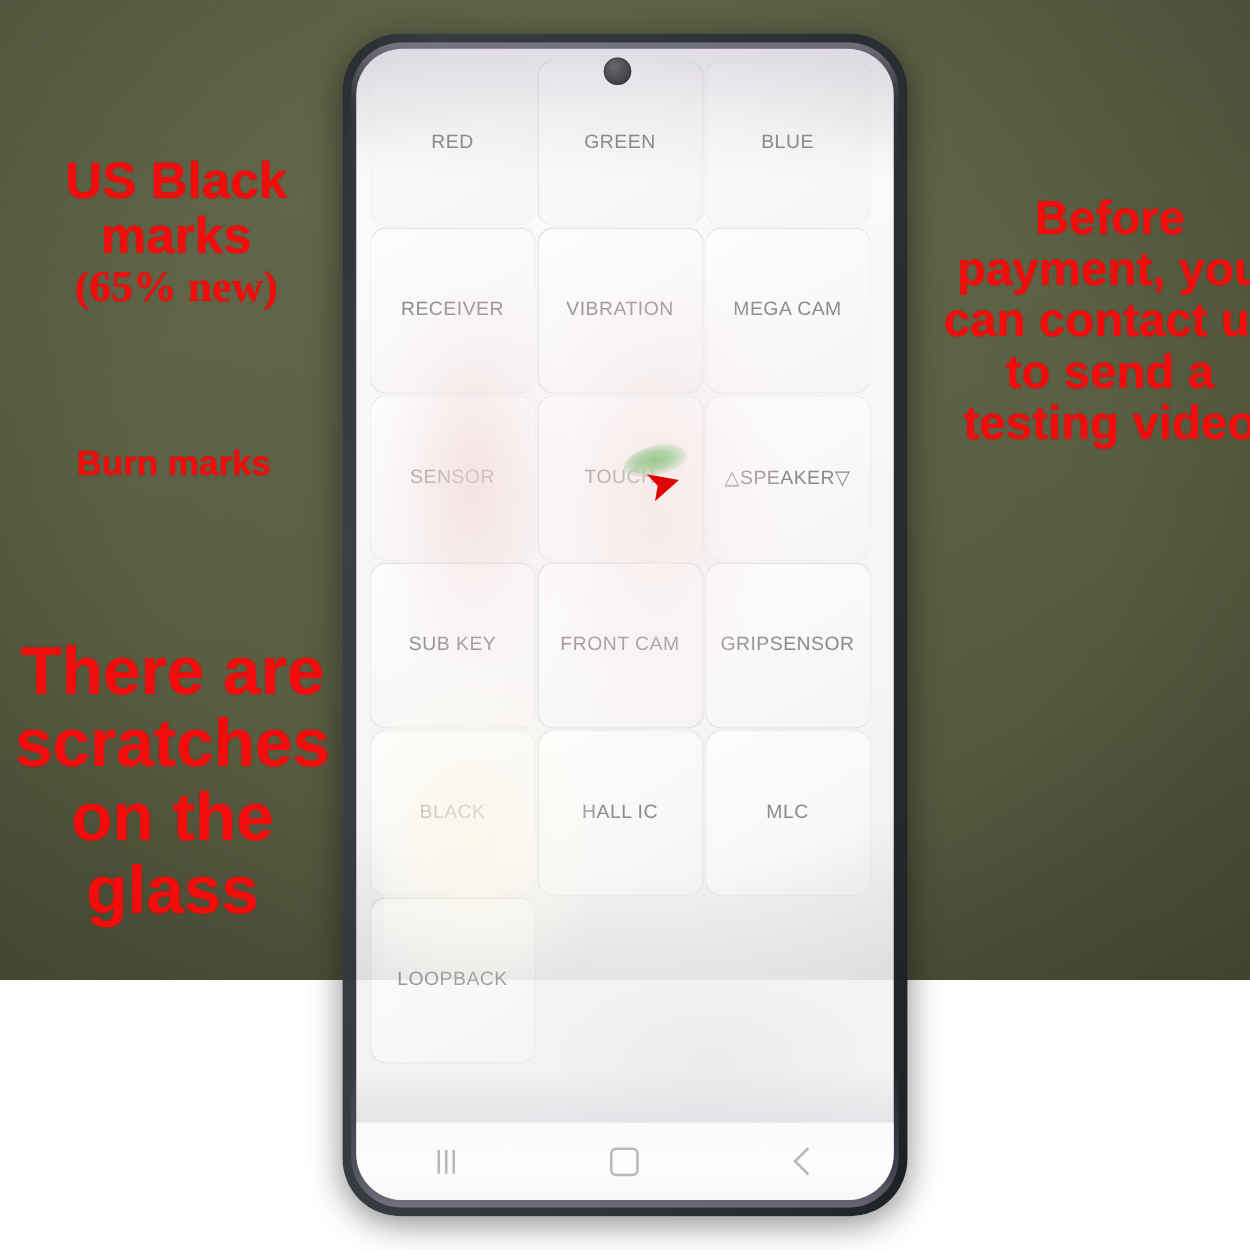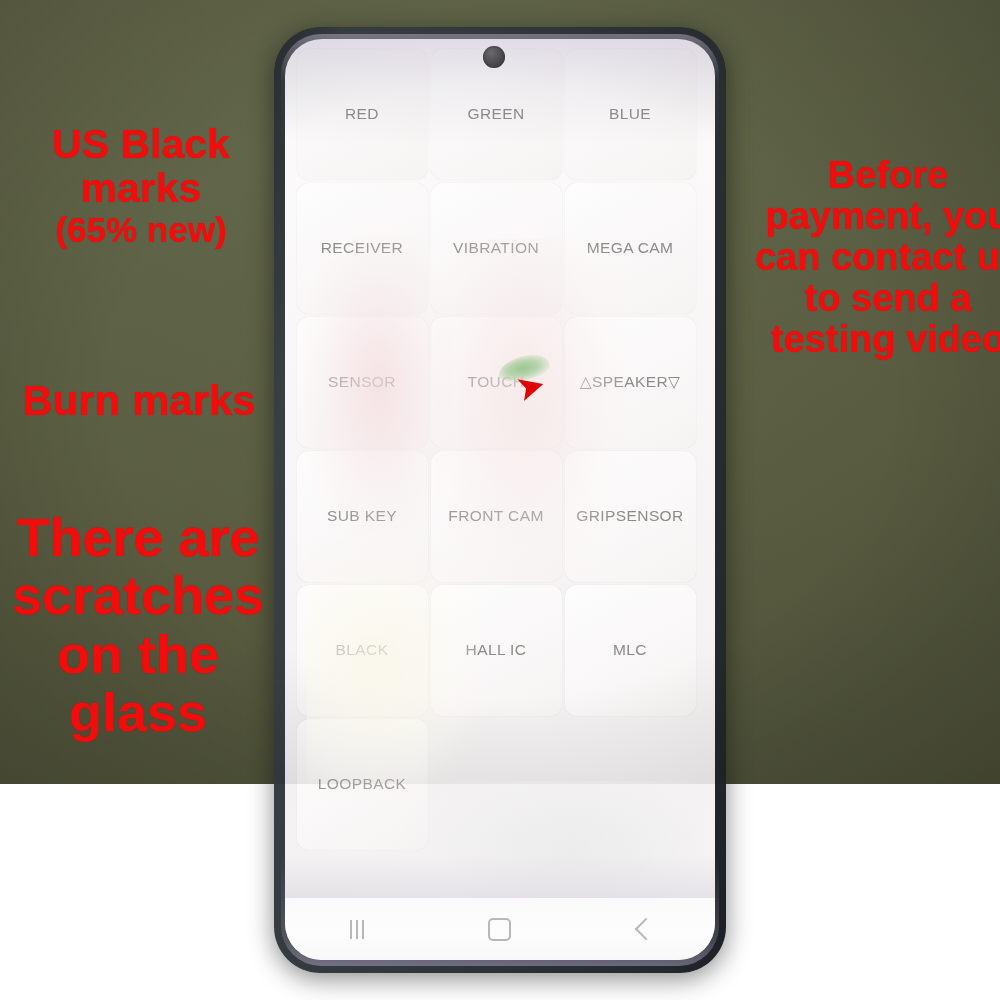--- a/index.html
+++ b/index.html
@@ -189,22 +189,22 @@
   .annotation {
     position: absolute;
     color: #f20c0c;
     font-weight: bold;
     text-align: center;
     line-height: 1.08;
     z-index: 10;
     text-shadow: 0 0 1px rgba(190,0,0,0.55);
   }
   #note-frame   { left: 6px;   top: 122px; width: 270px; font-size: 41px; }
-  #note-frame .sub { font-size: 35px; display: block; }
-  #note-burn    { left: 0px;   top: 378px; width: 278px; font-size: 42px; }
+  #note-frame .sub { font-size: 35px; display: block; font-family: Liberation Serif, serif; }
+  #note-burn    { left: 0px;   top: 356px; width: 278px; font-size: 28px; }
   #note-scratch { left: 4px;   top: 508px; width: 268px; font-size: 54px; }
   #note-right   { left: 724px; top: 155px; width: 272px; font-size: 38px; margin-left: 28px; }
 </style>
 </head>
 <body>
 
 <div id="scene">
 
   <div class="annotation" id="note-frame">
     <span>US Black</span><br>

